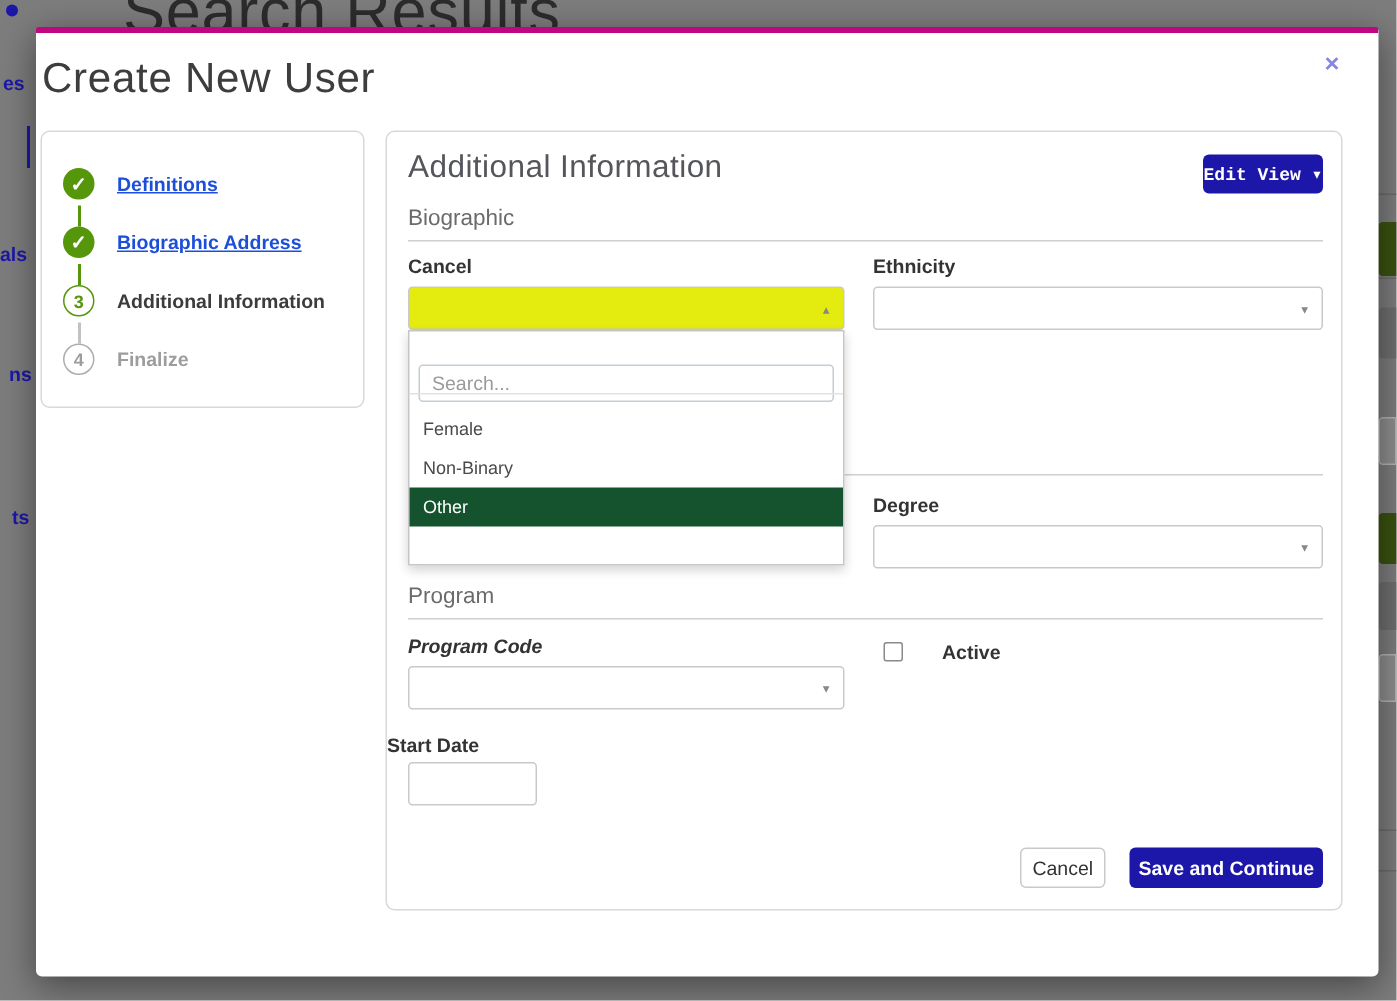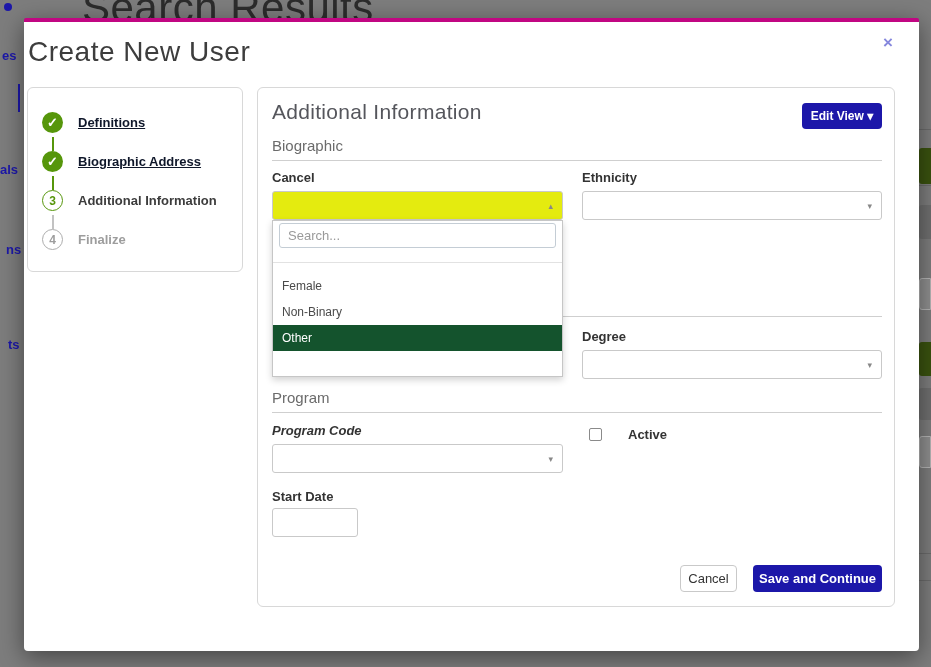--- a/index.html
+++ b/index.html
@@ -31,46 +31,46 @@
   
   .card { position:absolute; background:#fff; border:1px solid #d8d8d8; border-radius:6px; }
   .stepper-card { left:3px; top:65px; width:216px; height:185px; }
   .step { position:absolute; left:14px; display:flex; align-items:center; }
   .step-circle { width:21px; height:21px; border-radius:50%; display:flex; align-items:center;
                  justify-content:center; flex:0 0 21px; font-size:12px; font-weight:bold; }
   .step-circle.done { background:#56960b; color:#fff; font-size:13px; }
   .step-circle.current { background:#fff; border:1.5px solid #56960b; color:#56960b; }
   .step-circle.todo { background:#fff; border:1.5px solid #adadad; color:#9d9d9d; }
   .step-label { margin-left:15px; font-size:13px; font-weight:bold; }
-  .step-label.link { color:#0f172a; text-decoration:underline; cursor:pointer;text-align:center; }
+  .step-label.link { color:#1d4ed8; text-decoration:underline; cursor:pointer;text-align:center; }
   .step-label.current { color:#3c3c3c; }
   .step-label.todo { color:#9d9d9d; }
   .step-connector { position:absolute; left:24px; width:1.5px; }
   .conn-green { background:#56960b; }
   .conn-gray { background:#c2c2c2; }
 
   
   .main-card { left:233px; top:65px; width:638px; height:520px; }
   .panel-heading { position:absolute; left:14px; top:12px; font-size:21px; color:#55565c; font-weight:400;
                    letter-spacing:.3px; }
   .edit-view-btn { position:absolute; left:544px; top:15px; width:80px; height:26px; background:#1c17a9;
                    color:#fff; border:none; border-radius:4px; font-size:12px; font-weight:bold;
-                   font-family:Liberation Sans, sans-serif; cursor:pointer; }
+                   font-family:Liberation Mono, monospace; cursor:pointer; }
   .section-title { position:absolute; left:14px; font-size:15px; color:#6b6b6b; font-weight:400; }
   .hr { position:absolute; left:14px; width:610px; height:1px; background:#cfcfcf; }
   .field-label { position:absolute; font-size:13px; font-weight:bold; color:#333; }
   .select { position:absolute; height:29px; border:1px solid #c9c9c9; border-radius:3px; background:#fff;
             cursor:pointer; }
   .select .caret { position:absolute; right:9px; top:50%; transform:translateY(-50%); font-size:9px; color:#888; }
   .select.highlight { background:#e4eb0f; border-color:#c9c9c9; }
 
   
   .dropdown { position:absolute; left:14px; top:132px; width:291px; height:157px; background:#fff;
               border:1px solid #c6c6c6; box-shadow:0 3px 7px rgba(0,0,0,.18); z-index:6; }
-  .dd-search { position:absolute; left:6px; top:2px; width:277px; height:25px; border:1px solid #c4cdd5;
+  .dd-search { position:absolute; left:6px; top:22px; width:277px; height:25px; border:1px solid #c4cdd5;
                border-radius:3px; font-size:13px; padding:0 8px; color:#333;
                font-family:"Liberation Sans",sans-serif; }
   .dd-search::placeholder { color:#9a9a9a; }
   .dd-sep { position:absolute; left:0; top:41px; width:100%; height:1px; background:#e2e2e2; }
   .dd-list { position:absolute; left:0; top:52px; width:100%; }
   .dd-option { height:26px; line-height:26px; padding-left:9px; font-size:12px; color:#4a4a4a; cursor:pointer; }
   .dd-option.selected { background:#14532d; color:#fff; }
 
   .checkbox { position:absolute; width:13px; height:13px; border:1px solid #8a8a8a; border-radius:2px;
               background:#fff; cursor:pointer; }
@@ -173,19 +173,19 @@
 
     <div class="field-label" style="left:14px; top:335px;font-style:italic;">Program Code</div>
     <div class="select" style="left:14px; top:356px; width:291px;">
       <span></span>
       <span class="caret">▾</span>
     </div>
 
     <div class="checkbox" style="left:331px; top:340px;"></div>
     <div class="field-label" style="left:350px; top:339px;margin-left:20px;">Active</div>
 
-    <div class="field-label" style="left:14px; top:401px;">Start Date</div>
+    <div class="field-label" style="left:0; top:401px;">Start Date</div>
     <input class="text-input" style="left: 14px; top: 420px; width: 86px;" value="">
 
     <button class="btn btn-cancel">Cancel</button>
     <button class="btn btn-save">Save and Continue</button>
   </div>
 </div>
 
 </body></html>

